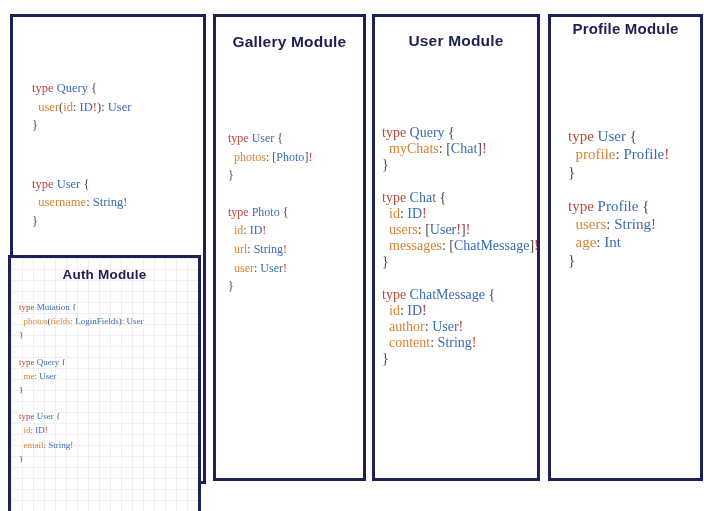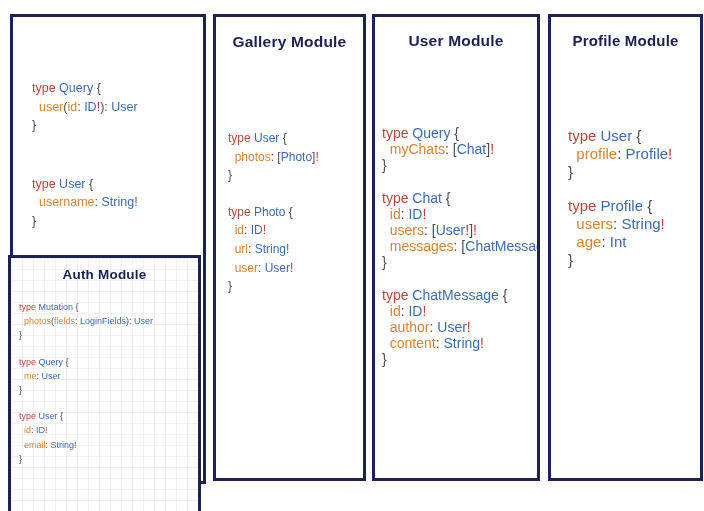--- a/index.html
+++ b/index.html
@@ -30,21 +30,21 @@
     font-weight: 700;
     letter-spacing: 0.2px;
     color: var(--c-title, #1c2053);
   }
   .code-area {
     position: absolute;
     font-family: "DejaVu Sans Mono", monospace;
   }
   .code-block {
     margin: 0;
-    font-family: Liberation Sans, sans-serif;
+    font-family: Liberation Serif, serif;
     white-space: pre;
   }
   .tk-k { color: var(--c-keyword, #bc4639); }
   .tk-t { color: var(--c-type, #3a6cb4); }
   .tk-f { color: var(--c-field, #d9832f); }
   .tk-b { color: var(--c-bang, #c53b33); }
   .tk-p { color: var(--c-punct, #4d4d4d); }
 
   
   #p-user { left: 10px; top: 14px; width: 196px; height: 470px; }
@@ -59,21 +59,21 @@
   #p-gallery .code-block { margin-bottom: 18px; }
 
   
   #p-chat { left: 372px; top: 14px; width: 168px; height: 467px; }
   #p-chat .panel-title { margin-top: 15px; font-size: 15.5px; }
   #p-chat .code-area { left: 7px; top: 108px; font-size: 14px; line-height: 16.2px; }
   #p-chat .code-block { margin-bottom: 16px; }
 
   
   #p-profile { left: 548px; top: 14px; width: 155px; height: 467px; }
-  #p-profile .panel-title { margin-top: 15px; font-size: 15px; }
+  #p-profile .panel-title { margin-top: 3px; font-size: 15px; }
   #p-profile .code-area { left: 17px; top: 110px; font-size: 15px; line-height: 18px; }
   #p-profile .code-block { margin-bottom: 16px; }
 
   
   #p-auth {
     left: 8px; top: 255px; width: 193px; height: 277px; z-index: 2;
     background-color: #ffffff;
     background-image:
       linear-gradient(#f0f0f0 1px, transparent 1px),
       linear-gradient(90deg, #f0f0f0 1px, transparent 1px);

